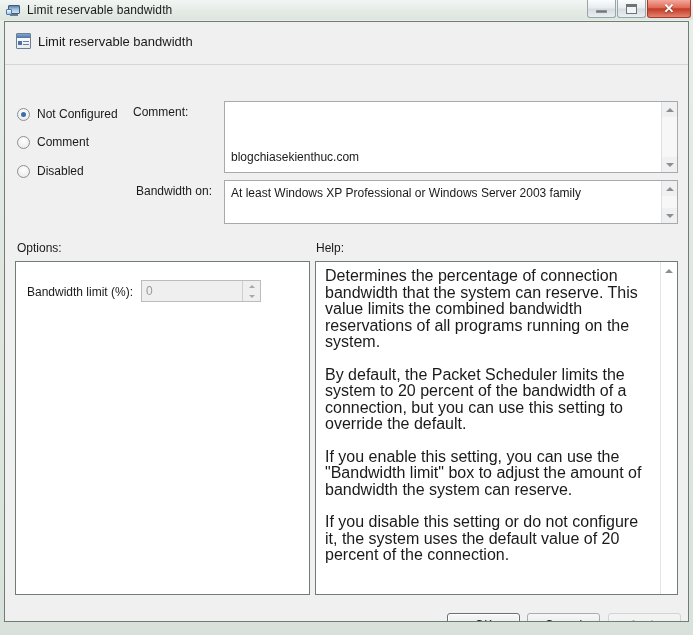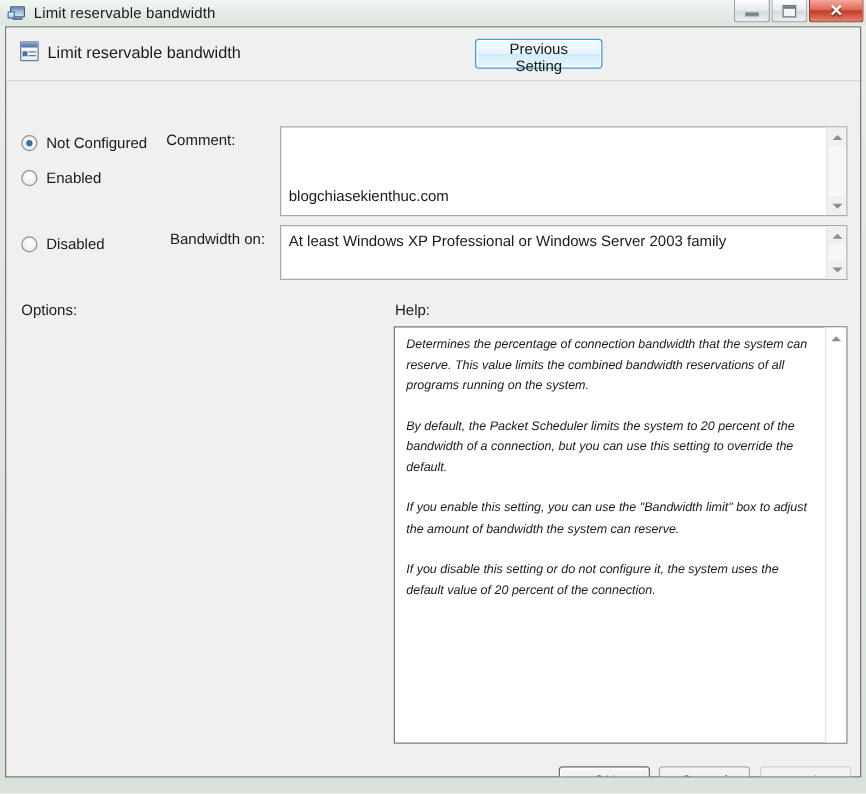--- a/index.html
+++ b/index.html
@@ -281,24 +281,23 @@
     border-left: 3px solid transparent;
     border-right: 3px solid transparent;
     border-top: 3px solid #a8a8a8;
   }
 
   
   #help-text {
     position: absolute;
     left: 9px; top: 6px;
     width: 328px;
-    font-size: 10px;
+    font-size: 16px;
     color: #1a1a1a;
     line-height: 16.5px;
-    font-style: italic;
   }
   #help-text p { margin: 0 0 16px 0; }
   #help-text p:last-child { margin-bottom: 0; }
   #help-scroll {
     position: absolute;
     top: 0; right: 0; bottom: 0;
     width: 17px;
     background: #ffffff;
     border-left: 1px solid #e4e4e4;
   }
@@ -310,21 +309,21 @@
 
   
   .radio-row {
     position: absolute;
     left: 12px;
     display: flex;
     align-items: center;
   }
   #radio-notconfigured { top: 85px; }
   #radio-enabled       { top: 113px; }
-  #radio-disabled      { top: 142px; margin-top: 24px; }
+  #radio-disabled      { top: 142px; }
   .radio-dot {
     width: 13px; height: 13px;
     border-radius: 50%;
     border: 1px solid #8d9094;
     background: radial-gradient(circle at 50% 35%, #ffffff 0%, #f0f0f0 60%, #e2e2e2 100%);
     margin-right: 7px;
     position: relative;
     flex: none;
   }
   .radio-dot.checked:after {
@@ -393,30 +392,29 @@
 
     <div id="header">
       <div id="header-icon">
         <div class="page"></div>
         <div class="bar"></div>
         <div class="sq"></div>
         <div class="l1"></div>
         <div class="l2"></div>
       </div>
       <div id="header-title">Limit reservable bandwidth</div>
-      <button class="topbtn" id="btn-prev">Previous Setting</button>
     </div>
 
     <div class="radio-row" id="radio-notconfigured">
       <span class="radio-dot checked"></span>
       <span class="radio-label">Not Configured</span>
     </div>
     <div class="radio-row" id="radio-enabled">
       <span class="radio-dot"></span>
-      <span class="radio-label">Enabled</span>
+      <span class="radio-label">Comment</span>
     </div>
     <div class="radio-row" id="radio-disabled">
       <span class="radio-dot"></span>
       <span class="radio-label">Disabled</span>
     </div>
 
     <div class="lbl" id="lbl-comment">Comment:</div>
     <div class="textbox" id="comment-box">
       <div class="tb-text" id="comment-text">blogchiasekienthuc.com</div>
       <div class="vscroll">
@@ -438,20 +436,34 @@
           </div>
         <div class="arrow down">
             <span class="tri-down"></span>
           </div>
       </div>
     </div>
 
     <div class="lbl" id="lbl-options">Options:</div>
     <div class="lbl" id="lbl-help">Help:</div>
 
+    <div class="panel" id="options-panel">
+      <div id="bw-label">Bandwidth limit (%):</div>
+      <div id="bw-spinner">
+        <div id="bw-value">0</div>
+        <div id="bw-updown">
+          <div class="sp">
+              <span class="tri-up-sm"></span>
+            </div>
+          <div class="sp">
+              <span class="tri-down-sm"></span>
+            </div>
+        </div>
+      </div>
+    </div>
 
     <div class="panel" id="help-panel">
       <div id="help-text">
         <p>Determines the percentage of connection bandwidth that the system can reserve. This value limits the combined bandwidth reservations of all programs running on the system.</p>
         <p>By default, the Packet Scheduler limits the system to 20 percent of the bandwidth of a connection, but you can use this setting to override the default.</p>
         <p>If you enable this setting, you can use the "Bandwidth limit" box to adjust the amount of bandwidth the system can reserve.</p>
         <p>If you disable this setting or do not configure it, the system uses the default value of 20 percent of the connection.</p>
       </div>
       <div id="help-scroll">
         <div class="arrow-up">

